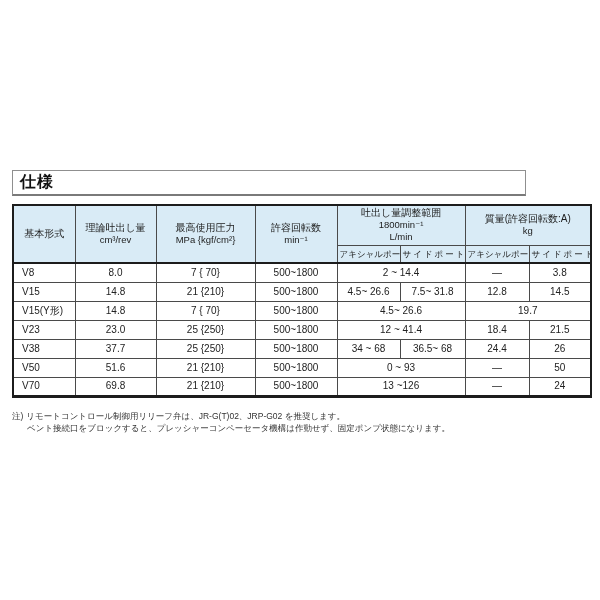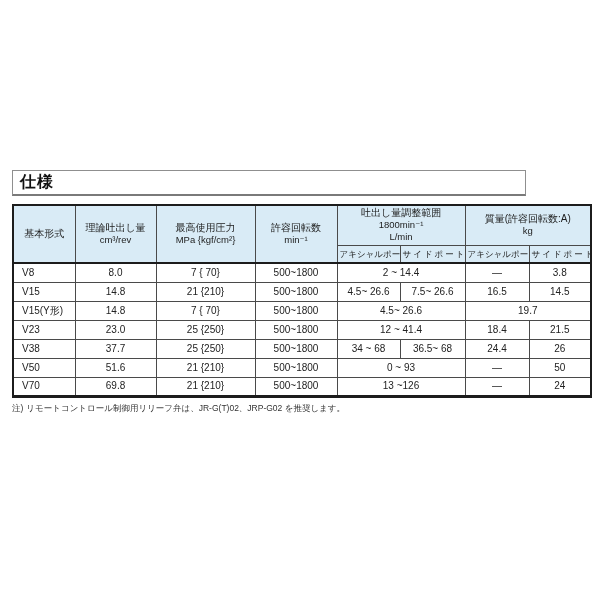--- a/index.html
+++ b/index.html
@@ -33,21 +33,21 @@
   thead tr.main th{height:40px;}
   thead tr.sub th{height:18px;font-size:8.5px;border-bottom:2px solid #1c1c1c;}
   th.span2{border-bottom:2px solid #1c1c1c;}
   thead .unit{font-size:9.5px;}
   .sp{letter-spacing:2px;}
   tbody td{height:19px;background:#ffffff;color:#222;}
   tbody td.model{text-align:left;padding-left:8px;}
   table{border-bottom:3px solid #1c1c1c;}
 
   
-  .notes{margin-top:4px;font-size:8.5px;line-height:12px;color:#333;}
+  .notes{margin-top:12px;font-size:8.5px;line-height:12px;color:#333;}
   .note-line{white-space:nowrap;}
   .note-line .marker{margin-right:3px;}
   .note-line.indent{padding-left:15px;}
 </style>
 </head>
 <body>
 
 <div class="content">
 
   <div class="title-box">
@@ -106,22 +106,22 @@
           <td colspan="2">2 ~ 14.4</td>
           <td>—</td>
           <td>3.8</td>
         </tr>
         <tr>
           <td class="model">V15</td>
           <td>14.8</td>
           <td>21 {210}</td>
           <td>500~1800</td>
           <td>4.5~ 26.6</td>
-          <td>7.5~ 26.6</td>
-          <td>16.5</td>
+          <td>7.5~ 31.8</td>
+          <td>12.8</td>
           <td>14.5</td>
         </tr>
         <tr>
           <td class="model">V15(Y形)</td>
           <td>14.8</td>
           <td>7 { 70}</td>
           <td>500~1800</td>
           <td colspan="2">4.5~ 26.6</td>
           <td colspan="2">19.7</td>
         </tr>
@@ -162,15 +162,16 @@
           <td>—</td>
           <td>24</td>
         </tr>
       </tbody>
   </table>
 
   <div class="notes">
     <div class="note-line">
       <span class="marker">注)</span><span>リモートコントロール制御用リリーフ弁は、JR-G(T)02、JRP-G02 を推奨します。</span>
     </div>
+    <div class="note-line indent">ベント接続口をブロックすると、プレッシャーコンペーセータ機構は作動せず、固定ポンプ状態になります。</div>
   </div>
 
 </div>
 
 </body></html>

